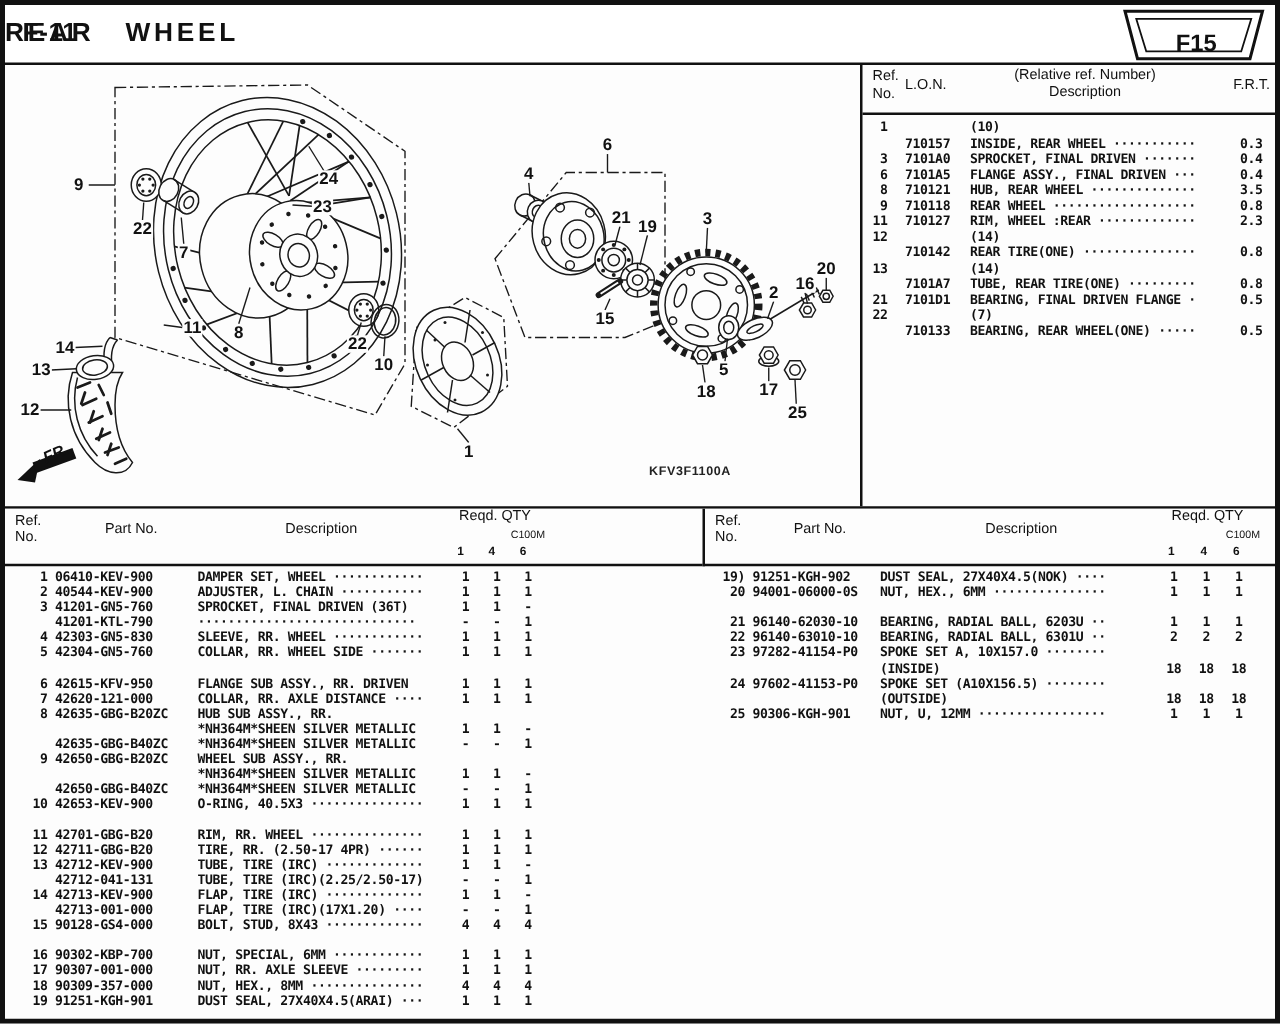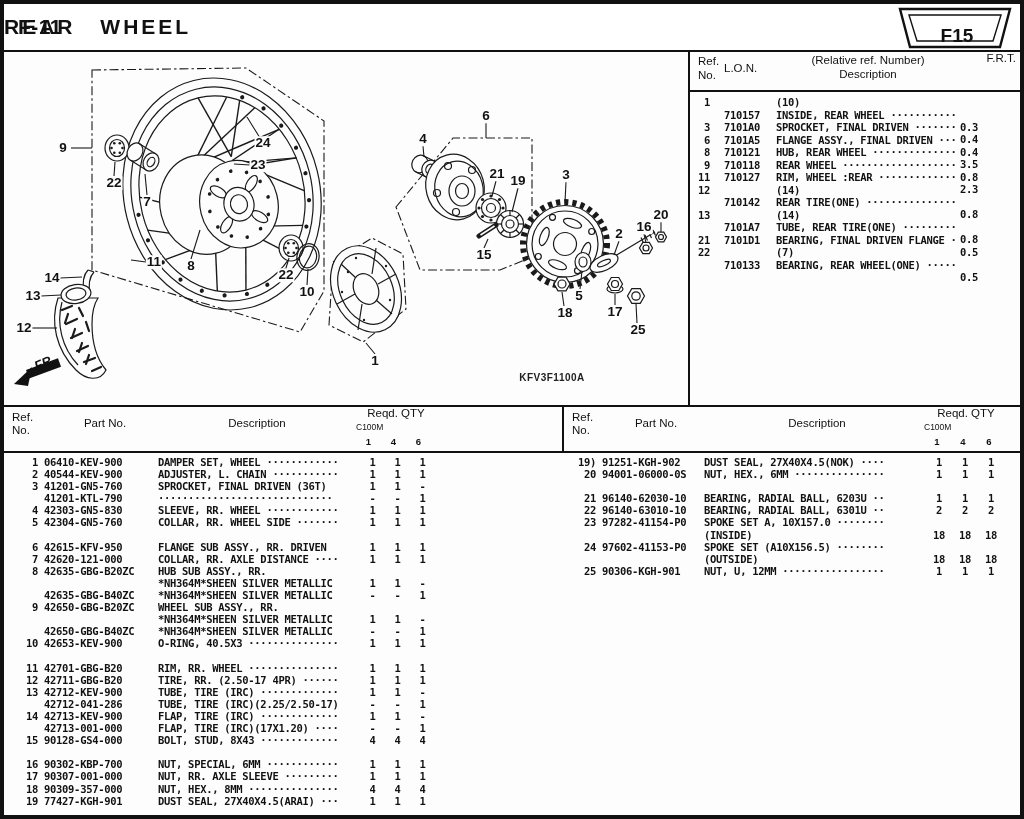--- a/index.html
+++ b/index.html
@@ -21,39 +21,39 @@
            background:#fdfdfd;padding:0 1px;line-height:1;z-index:5;}
   .drawing-code{position:absolute;left:500px;top:320px;width:96px;text-align:center;
                 font-size:10px;font-weight:600;letter-spacing:.5px;color:#222;}
   .fr-label{position:absolute;left:30px;top:303px;font-size:13px;font-weight:bold;font-style:italic;
             transform:rotate(-24deg);}
   
   .frt{position:absolute;left:688px;top:52px;width:332px;height:353px;border-left:2px solid #111;background:#fdfdfd;}
   .frt-head{position:relative;height:38px;border-bottom:2px solid #111;font-size:11.5px;}
   .frt-head span{position:absolute;white-space:nowrap;}
   .fh-ref1{left:8px;top:3px;} .fh-ref2{left:8px;top:17px;}
-  .fh-lon{left:34px;top:10px;} .fh-frt{right:6px;top:0;}
+  .fh-lon{left:34px;top:10px;} .fh-frt{right:6px;top:10px;}
   .fh-d1{left:76px;top:2px;width:204px;text-align:center;}
   .fh-d2{left:76px;top:16px;width:204px;text-align:center;}
   .mono{font-family:"DejaVu Sans Mono",monospace;font-weight:700;letter-spacing:-0.3px;}
   .frt-body{padding-top:4px;}
   .frt-row{display:grid;grid-template-columns:18px 62px 188px 50px;padding-left:2px;
            height:12.5px;line-height:12.5px;font-size:10.5px;}
   .frt-row .ref{text-align:right;}
   .frt-row .lon{padding-left:14px;}
   .frt-row .desc{padding-left:4px;white-space:nowrap;overflow:hidden;}
-  .frt-row .frt-v{margin-top:12px;}
+  .frt-row .frt-v{text-align:right;}
   
   .hsep{position:absolute;left:4px;right:4px;top:405px;height:2px;background:#111;}
   .p-head{position:absolute;top:407px;height:44px;border-bottom:2px solid #111;font-size:11.5px;background:#fdfdfd;}
   .p-head span{position:absolute;white-space:nowrap;}
   .p-head-left{left:4px;width:558px;}
   .p-head-right{left:562px;width:458px;border-left:2px solid #111;}
   .ph-ref1{left:8px;top:4px;} .ph-ref2{left:8px;top:17px;}
-  .ph-qty{top:0;text-align:center;} .ph-model{top:15px;text-align:left;font-size:8.5px;}
+  .ph-qty{top:0;text-align:center;} .ph-model{top:15px;text-align:right;font-size:8.5px;}
   .ph-q{top:29px;font-size:9.5px;text-align:center;font-weight:bold;}
   .p-head-left .ph-part{left:46px;top:10px;width:110px;text-align:center;}
   .p-head-left .ph-desc{left:150px;top:10px;width:206px;text-align:center;}
   .p-head-left .ph-qty{left:352px;width:80px;}
   .p-head-left .ph-model{left:352px;width:80px;}
   .p-head-left .ph-q1{left:352px;width:25px;} .p-head-left .ph-q4{left:377px;width:25px;} .p-head-left .ph-q6{left:402px;width:25px;}
   .p-head-right .ph-part{left:40px;top:10px;width:104px;text-align:center;}
   .p-head-right .ph-desc{left:140px;top:10px;width:226px;text-align:center;}
   .p-head-right .ph-qty{left:360px;width:84px;}
   .p-head-right .ph-model{left:360px;width:84px;}
@@ -742,21 +742,21 @@
       <div class="p-row">
         <span class="ref">13</span>
         <span class="part">42712-KEV-900</span>
         <span class="desc">TUBE, TIRE (IRC) ·············</span>
         <span class="q">1</span>
         <span class="q">1</span>
         <span class="q">-</span>
       </div>
       <div class="p-row">
         <span class="ref"></span>
-        <span class="part">42712-041-286</span>
+        <span class="part">42712-041-131</span>
         <span class="desc">TUBE, TIRE (IRC)(2.25/2.50-17)</span>
         <span class="q">-</span>
         <span class="q">-</span>
         <span class="q">1</span>
       </div>
       <div class="p-row">
         <span class="ref">14</span>
         <span class="part">42713-KEV-900</span>
         <span class="desc">FLAP, TIRE (IRC) ·············</span>
         <span class="q">1</span>
@@ -806,21 +806,21 @@
       <div class="p-row">
         <span class="ref">18</span>
         <span class="part">90309-357-000</span>
         <span class="desc">NUT, HEX., 8MM ···············</span>
         <span class="q">4</span>
         <span class="q">4</span>
         <span class="q">4</span>
       </div>
       <div class="p-row">
         <span class="ref">19</span>
-        <span class="part">77427-KGH-901</span>
+        <span class="part">91251-KGH-901</span>
         <span class="desc">DUST SEAL, 27X40X4.5(ARAI) ···</span>
         <span class="q">1</span>
         <span class="q">1</span>
         <span class="q">1</span>
       </div>
     </div>
 
   <div class="p-head p-head-right">
     <span class="ph-ref1">Ref.</span>
     <span class="ph-ref2">No.</span>

